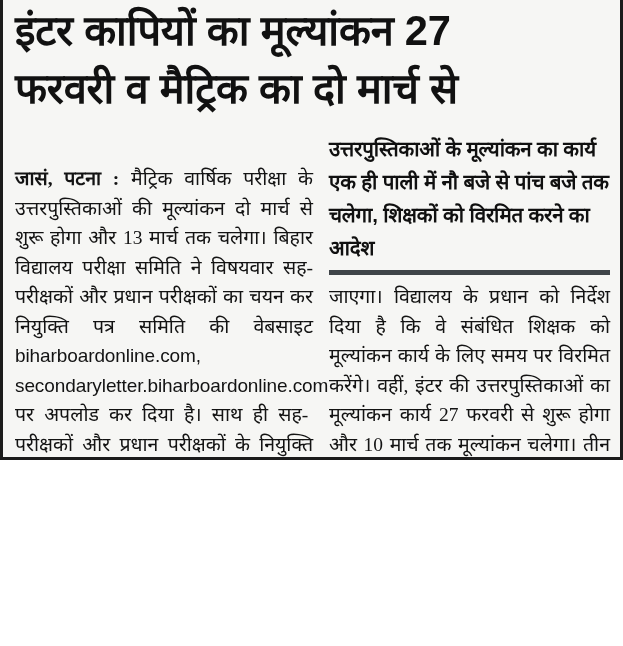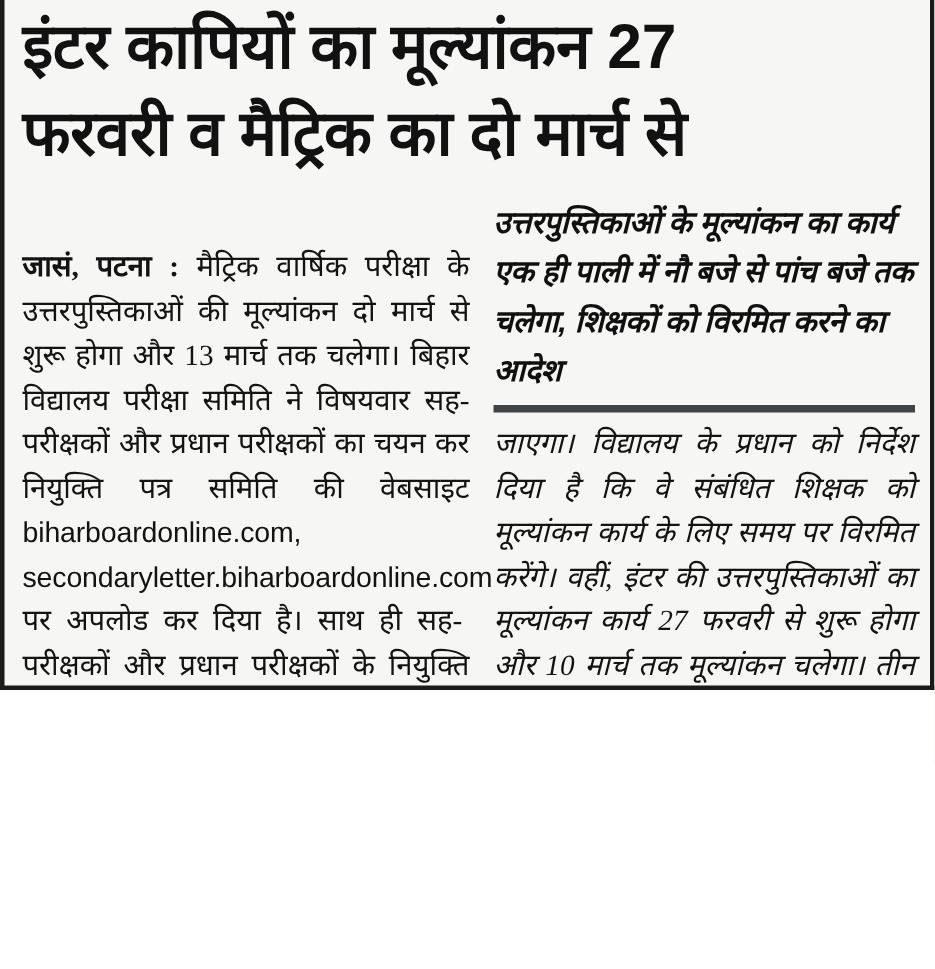--- a/index.html
+++ b/index.html
@@ -49,21 +49,20 @@
   .col {
     box-sizing: border-box;
   }
   .col-left {
     width: 308px;
     padding-right: 10px;
   }
   .col-right {
     width: 290px;
     padding-left: 6px;
-    font-style: italic;
   }
 
   .para {
     font-family: "Liberation Serif", "DejaVu Serif", serif;
     font-size: 19.5px;
     line-height: 29.5px;
     text-align: justify;
     text-align-last: left;
     color: #131313;
     margin: 0;

